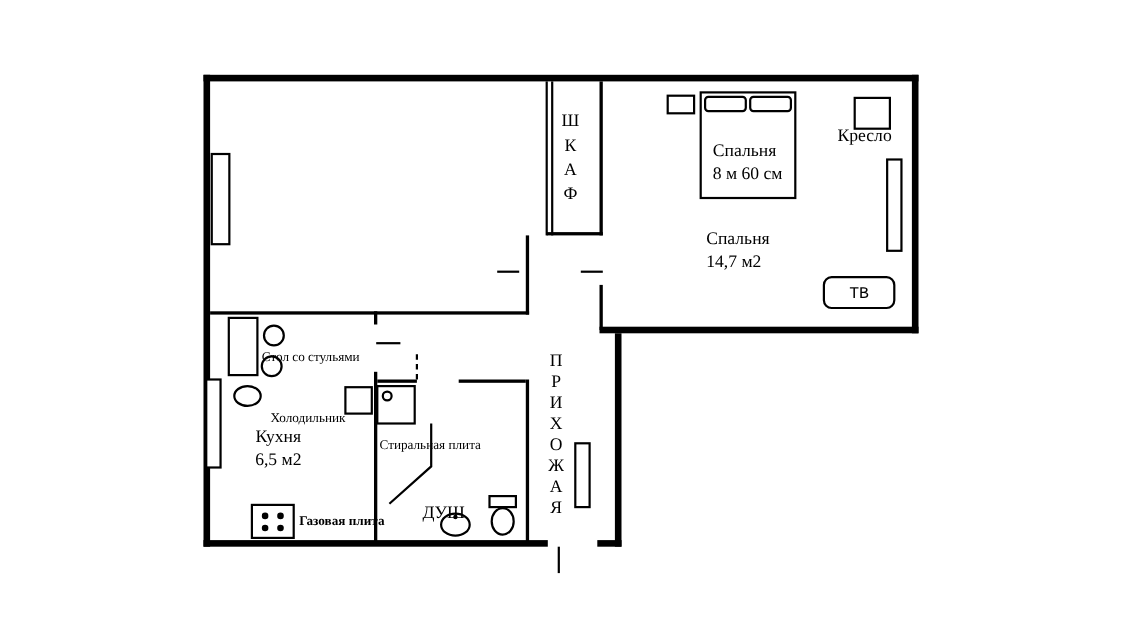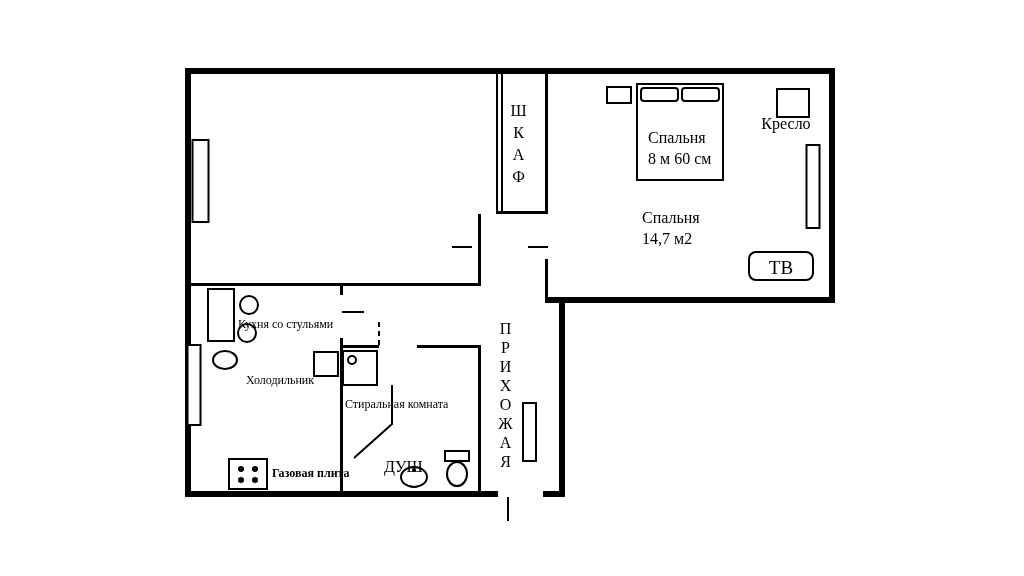--- a/index.html
+++ b/index.html
@@ -153,28 +153,32 @@
     <span class="ln">8 м 60 см</span>
   </div>
 
   <div class="lbl center" style="left:753px; top:113px; width:66px;">Кресло</div>
 
   <div class="lbl" style="left:642px; top:207px;">
     <span class="ln">Спальня</span>
     <span class="ln">14,7 м2</span>
   </div>
 
-  <div class="lbl center" style="left:749px; top:257px; width:64px; font-size:19px;">ТВ</div>
+  <div class="lbl center" style="left:749px; top:257px; width:64px; font-size:15px;font-family:Liberation Mono, monospace;">ТВ</div>
 
+  <div class="lbl center" style="left:222px; top:387px; width:62px;">
+    <span class="ln">Кухня</span>
+    <span class="ln">6,5 м2</span>
+  </div>
 
-  <div class="lbl small" style="left:238px; top:317px;">Кухня со стульями</div>
+  <div class="lbl small" style="left:238px; top:317px;">Стол со стульями</div>
 
   <div class="lbl small" style="left:246px; top:357px;margin-top:16px;">Холодильник</div>
 
   <div class="lbl small" style="left:272px; top:466px;font-weight:bold;">Газовая плита</div>
 
-  <div class="lbl small" style="left:345px; top:397px;">Стиральная комната</div>
+  <div class="lbl small" style="left:345px; top:397px;">Стиральная плита</div>
 
   <div class="lbl" style="left:346px; top:456px;margin-left:38px;">ДУШ</div>
 
   <div class="lbl vertical" style="left:495px; top:320px; height:145px; letter-spacing:2px;">ПРИХОЖАЯ</div>
 
 </div>
 
 </body></html>

